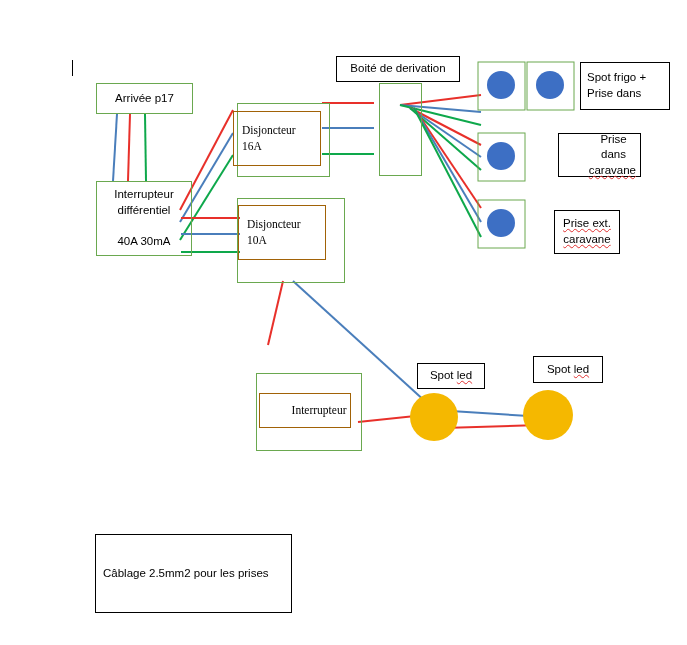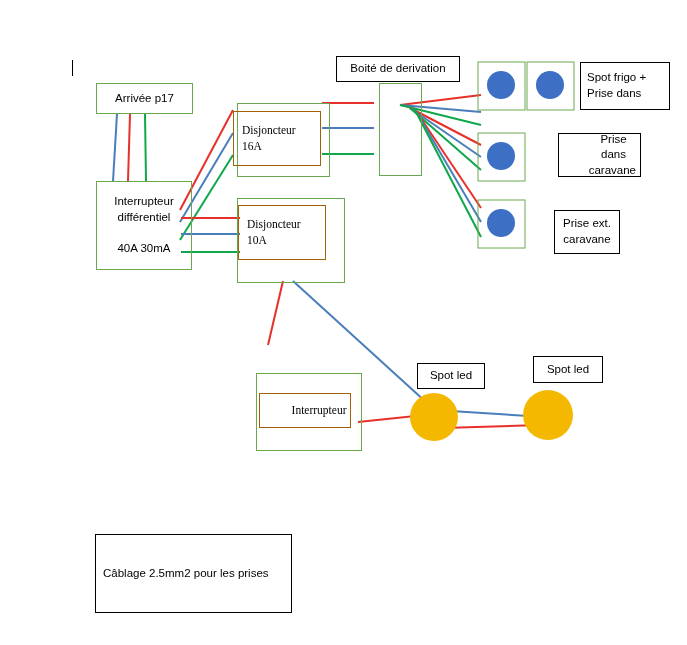--- a/index.html
+++ b/index.html
@@ -47,20 +47,21 @@
     font-family: Liberation Serif, serif;
   }
   .plain-box {
     border: 1px solid #000000;
   }
   .left-align {
     justify-content: flex-start;
     text-align: left;
   }
   .spell {
+    text-decoration: underline;
     text-decoration-style: wavy;
     text-decoration-color: #e03030;
     text-decoration-thickness: 1px;
   }
   .cursor-mark {
     position: absolute;
     width: 1px;
     background: #000000;
   }
   .legend-line {
@@ -141,21 +142,21 @@
       <circle cx="548" cy="415" r="25" fill="#f5b800"></circle>
     </g>
   </svg>
 
   <div class="cursor-mark" style="left:72px; top:60px; height:16px;"></div>
 
   <div class="box green-box" style="left:88px; top:83px; width:97px; height:31px;">
     <span>Arrivée p17</span>
   </div>
 
-  <div class="box green-box" style="left:88px; top:181px; width:96px; height:89px; font-size:11.5px;">
+  <div class="box green-box" style="left:88px; top:181px; width:96px; height:75px; font-size:11.5px;">
     <span>Interrupteur différentiel
 
 40A 30mA</span>
   </div>
 
   <div class="box green-box" style="left:229px; top:103px; width:93px; height:74px;"></div>
   <div class="box inner-box left-align" style="left:233px; top:111px; width:88px; height:55px; padding-left:8px;">
     <span>Disjoncteur
 16A</span>
   </div>

